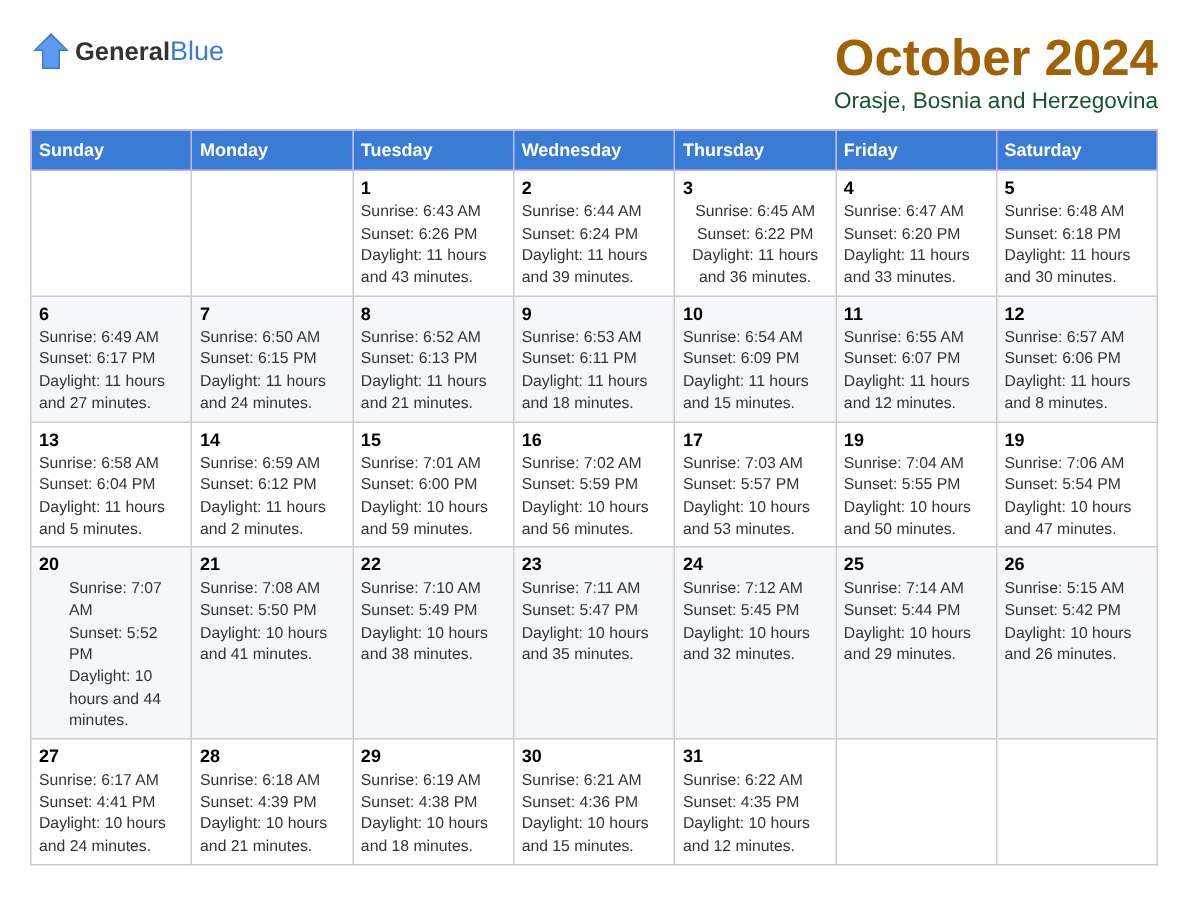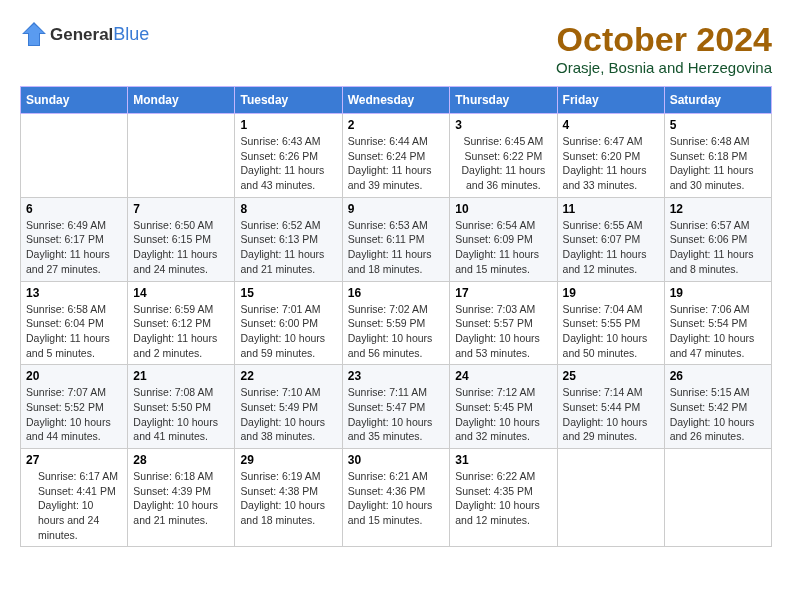--- a/index.html
+++ b/index.html
@@ -235,21 +235,21 @@
         <td>
           <div class="day-num">19</div>
           <div class="day-info" style="white-space: pre-line;">Sunrise: 7:06 AM
 Sunset: 5:54 PM
 Daylight: 10 hours and 47 minutes.</div>
         </td>
       </tr>
       <tr>
         <td>
           <div class="day-num">20</div>
-          <div class="day-info" style="white-space: pre-line;">Sunrise: 7:07 AM
+          <div class="day-info" style="white-space: pre-line; margin-left: 20px;">Sunrise: 7:07 AM
 Sunset: 5:52 PM
 Daylight: 10 hours and 44 minutes.</div>
         </td>
         <td>
           <div class="day-num">21</div>
           <div class="day-info" style="white-space: pre-line;">Sunrise: 7:08 AM
 Sunset: 5:50 PM
 Daylight: 10 hours and 41 minutes.</div>
         </td>
         <td>
@@ -279,21 +279,21 @@
         <td>
           <div class="day-num">26</div>
           <div class="day-info" style="white-space: pre-line;">Sunrise: 5:15 AM
 Sunset: 5:42 PM
 Daylight: 10 hours and 26 minutes.</div>
         </td>
       </tr>
       <tr>
         <td>
           <div class="day-num">27</div>
-          <div class="day-info" style="white-space: pre-line; margin-left: 12px;">Sunrise: 6:17 AM
+          <div class="day-info" style="white-space: pre-line;">Sunrise: 6:17 AM
 Sunset: 4:41 PM
 Daylight: 10 hours and 24 minutes.</div>
         </td>
         <td>
           <div class="day-num">28</div>
           <div class="day-info" style="white-space: pre-line;">Sunrise: 6:18 AM
 Sunset: 4:39 PM
 Daylight: 10 hours and 21 minutes.</div>
         </td>
         <td>

